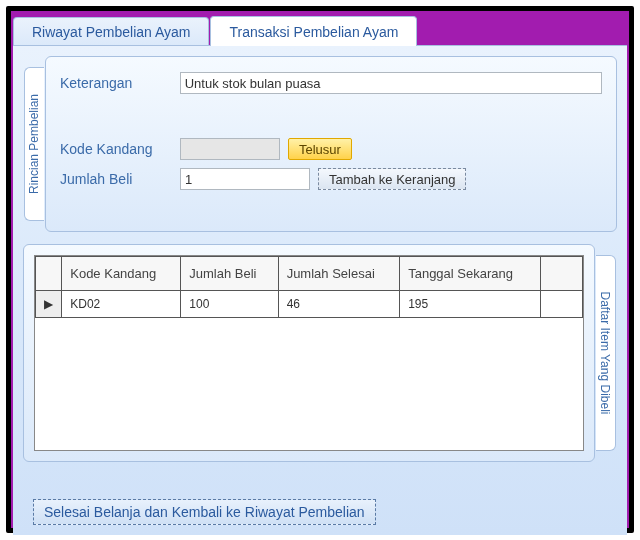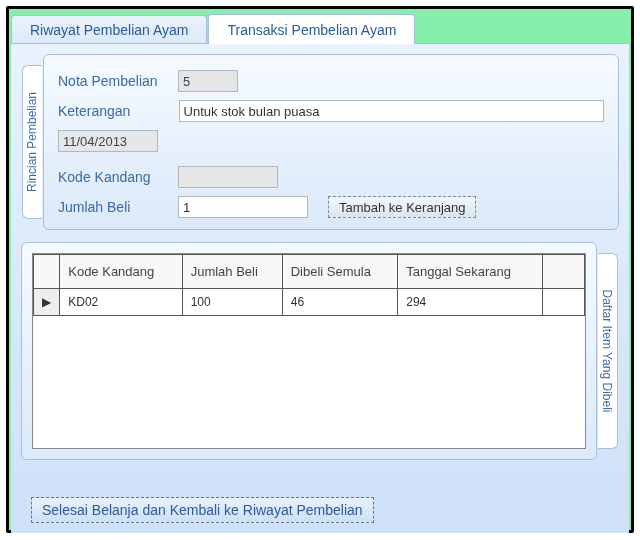--- a/index.html
+++ b/index.html
@@ -7,22 +7,22 @@
     margin: 0;
     padding: 6px;
     font-family: Tahoma, Arial, sans-serif;
     font-size: 13px;
     background: #fff;
     width: 640px;
     height: 540px;
     color: #2b5a9e;
   }
   .outer {
-    border: 3px solid #000000;
-    background: #86efac;
+    border: 5px solid #000000;
+    background: #a21caf;
     height: 527px;
     position: relative;
     border-radius: 2px;
   }
   .tabstrip {
     display: flex;
     align-items: flex-end;
     height: 32px;
     margin: 2px 0 0 2px;
   }
@@ -117,21 +117,21 @@
     cursor: pointer;
   }
   .btn-telusur {
     margin-left: 8px;
     background: linear-gradient(#fff1a8, #ffd24a);
     border: 1px solid #e0a800;
     color: #5c4500;
     border-radius: 2px;
   }
   .btn-ghost {
-    margin-left: 20px;
+    margin-left: 8px;
     background: linear-gradient(#f4f8fd,#dbe5f1);
     border: 1px dashed #7a8aa0;
     color: #333;
   }
   
   .grid-group {
     margin-top: 12px;
     margin-right: 22px;
     height: 218px;
     padding: 10px;
@@ -192,65 +192,61 @@
     <div class="tab active">Transaksi Pembelian Ayam</div>
   </div>
   <div class="tabbody">
 
     <div class="groupbox form-group">
       <div class="side-label">
         <span>Rincian Pembelian</span>
       </div>
 
       <div class="row">
-        <div class="lbl">Nota Pembelian</div>
-        <input class="field ro w60" readonly="" value="5" style="">
-      </div>
-      <div class="row">
         <div class="lbl">Keterangan</div>
         <input class="field wlong" value="Untuk stok bulan puasa" style="">
       </div>
       <div class="row">
-        <input class="field ro w100" readonly="" value="11/04/2013" style="">
       </div>
       <div class="row gap">
         <div class="lbl">Kode Kandang</div>
         <input class="field ro w100" readonly="" value="" style="">
+        <button class="btn btn-telusur">Telusur</button>
       </div>
       <div class="row">
         <div class="lbl">Jumlah Beli</div>
         <input class="field w130" value="1" style="">
         <button class="btn btn-ghost">Tambah ke Keranjang</button>
       </div>
     </div>
 
     <div class="groupbox grid-group">
       <div class="side-label rside">
         <span>Daftar Item Yang Dibeli</span>
       </div>
       <div class="grid-wrap">
         <div class="table-scroll">
         <table class="grid">
           <thead>
             <tr>
               <th class="rowhdr"></th>
               <th>Kode Kandang</th>
               <th>Jumlah Beli</th>
-              <th>Dibeli Semula</th>
+              <th>Jumlah Selesai</th>
               <th>Tanggal Sekarang</th>
               <th style="width:42px"></th>
             </tr>
           </thead>
           <tbody>
             <tr>
               <td class="rowhdr">▶</td>
               <td>KD02</td>
               <td>100</td>
               <td>46</td>
-              <td>294</td>
+              <td>195</td>
               <td></td>
             </tr>
           </tbody>
         </table>
         </div>
       </div>
     </div>
 
     <div class="bottom">
       <button class="btn-finish">Selesai Belanja dan Kembali ke Riwayat Pembelian</button>

